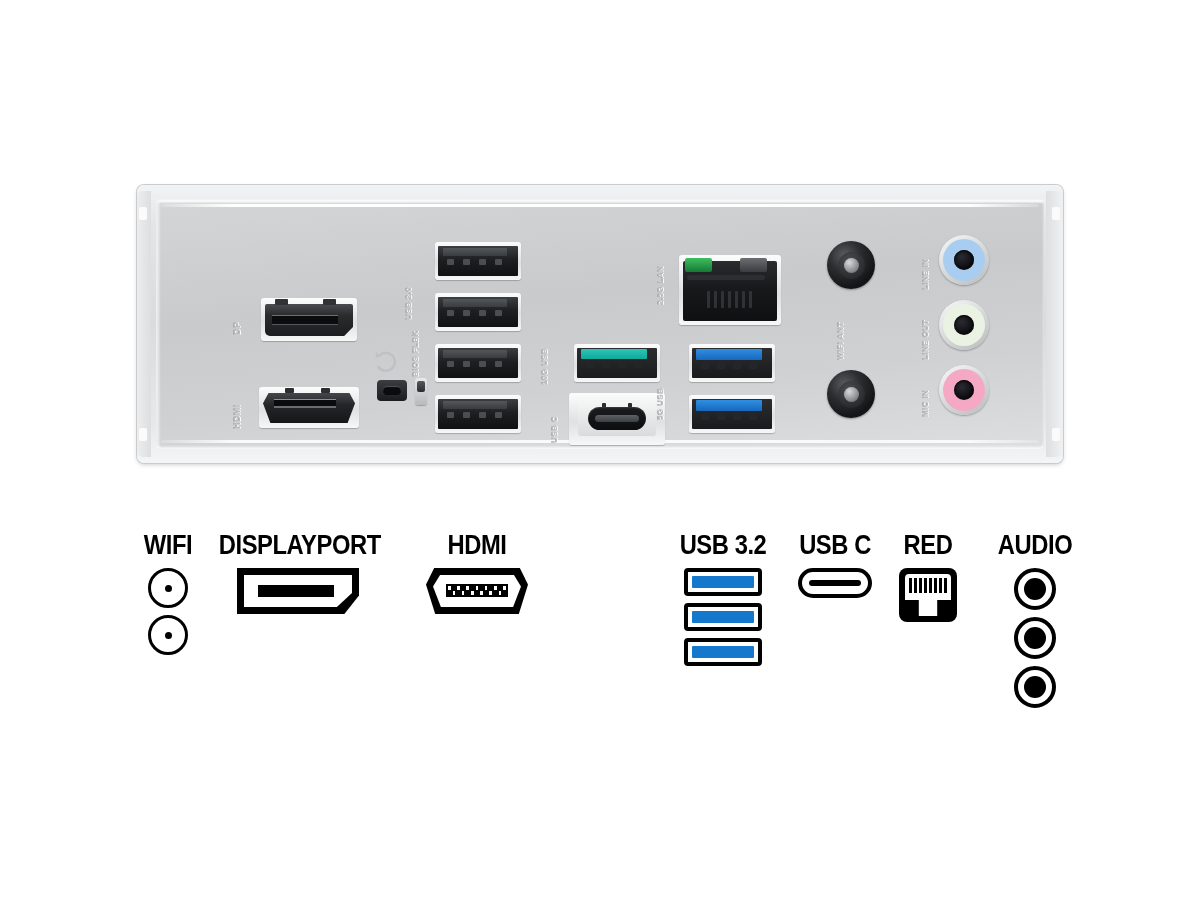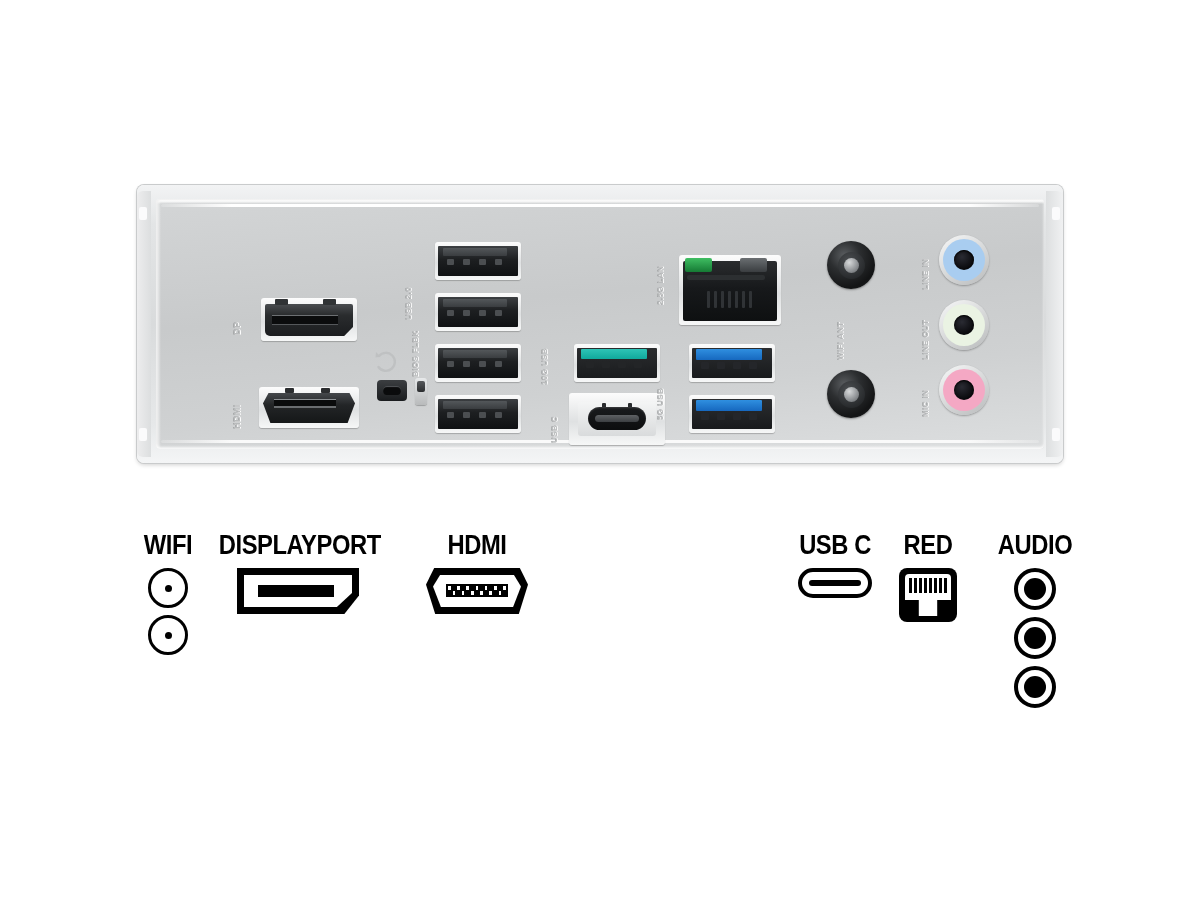--- a/index.html
+++ b/index.html
@@ -608,20 +608,34 @@
             <i></i>
             <i></i>
             <i></i>
             <i></i>
           </div>
       </div>
     </div>
   </div>
 
 
+  <div class="legend-col" style="left:668px; top:12px; width:110px;">
+    <div class="legend-title">USB 3.2</div>
+    <div class="legend-icons">
+      <div class="g-usb blue">
+          <div class="fill"></div>
+        </div>
+      <div class="g-usb blue">
+          <div class="fill"></div>
+        </div>
+      <div class="g-usb blue">
+          <div class="fill"></div>
+        </div>
+    </div>
+  </div>
 
   <div class="legend-col" style="left:790px; top:12px; width:90px;">
     <div class="legend-title">USB C</div>
     <div class="legend-icons">
       <div class="g-usbc">
           <div class="fill"></div>
         </div>
     </div>
   </div>
 

